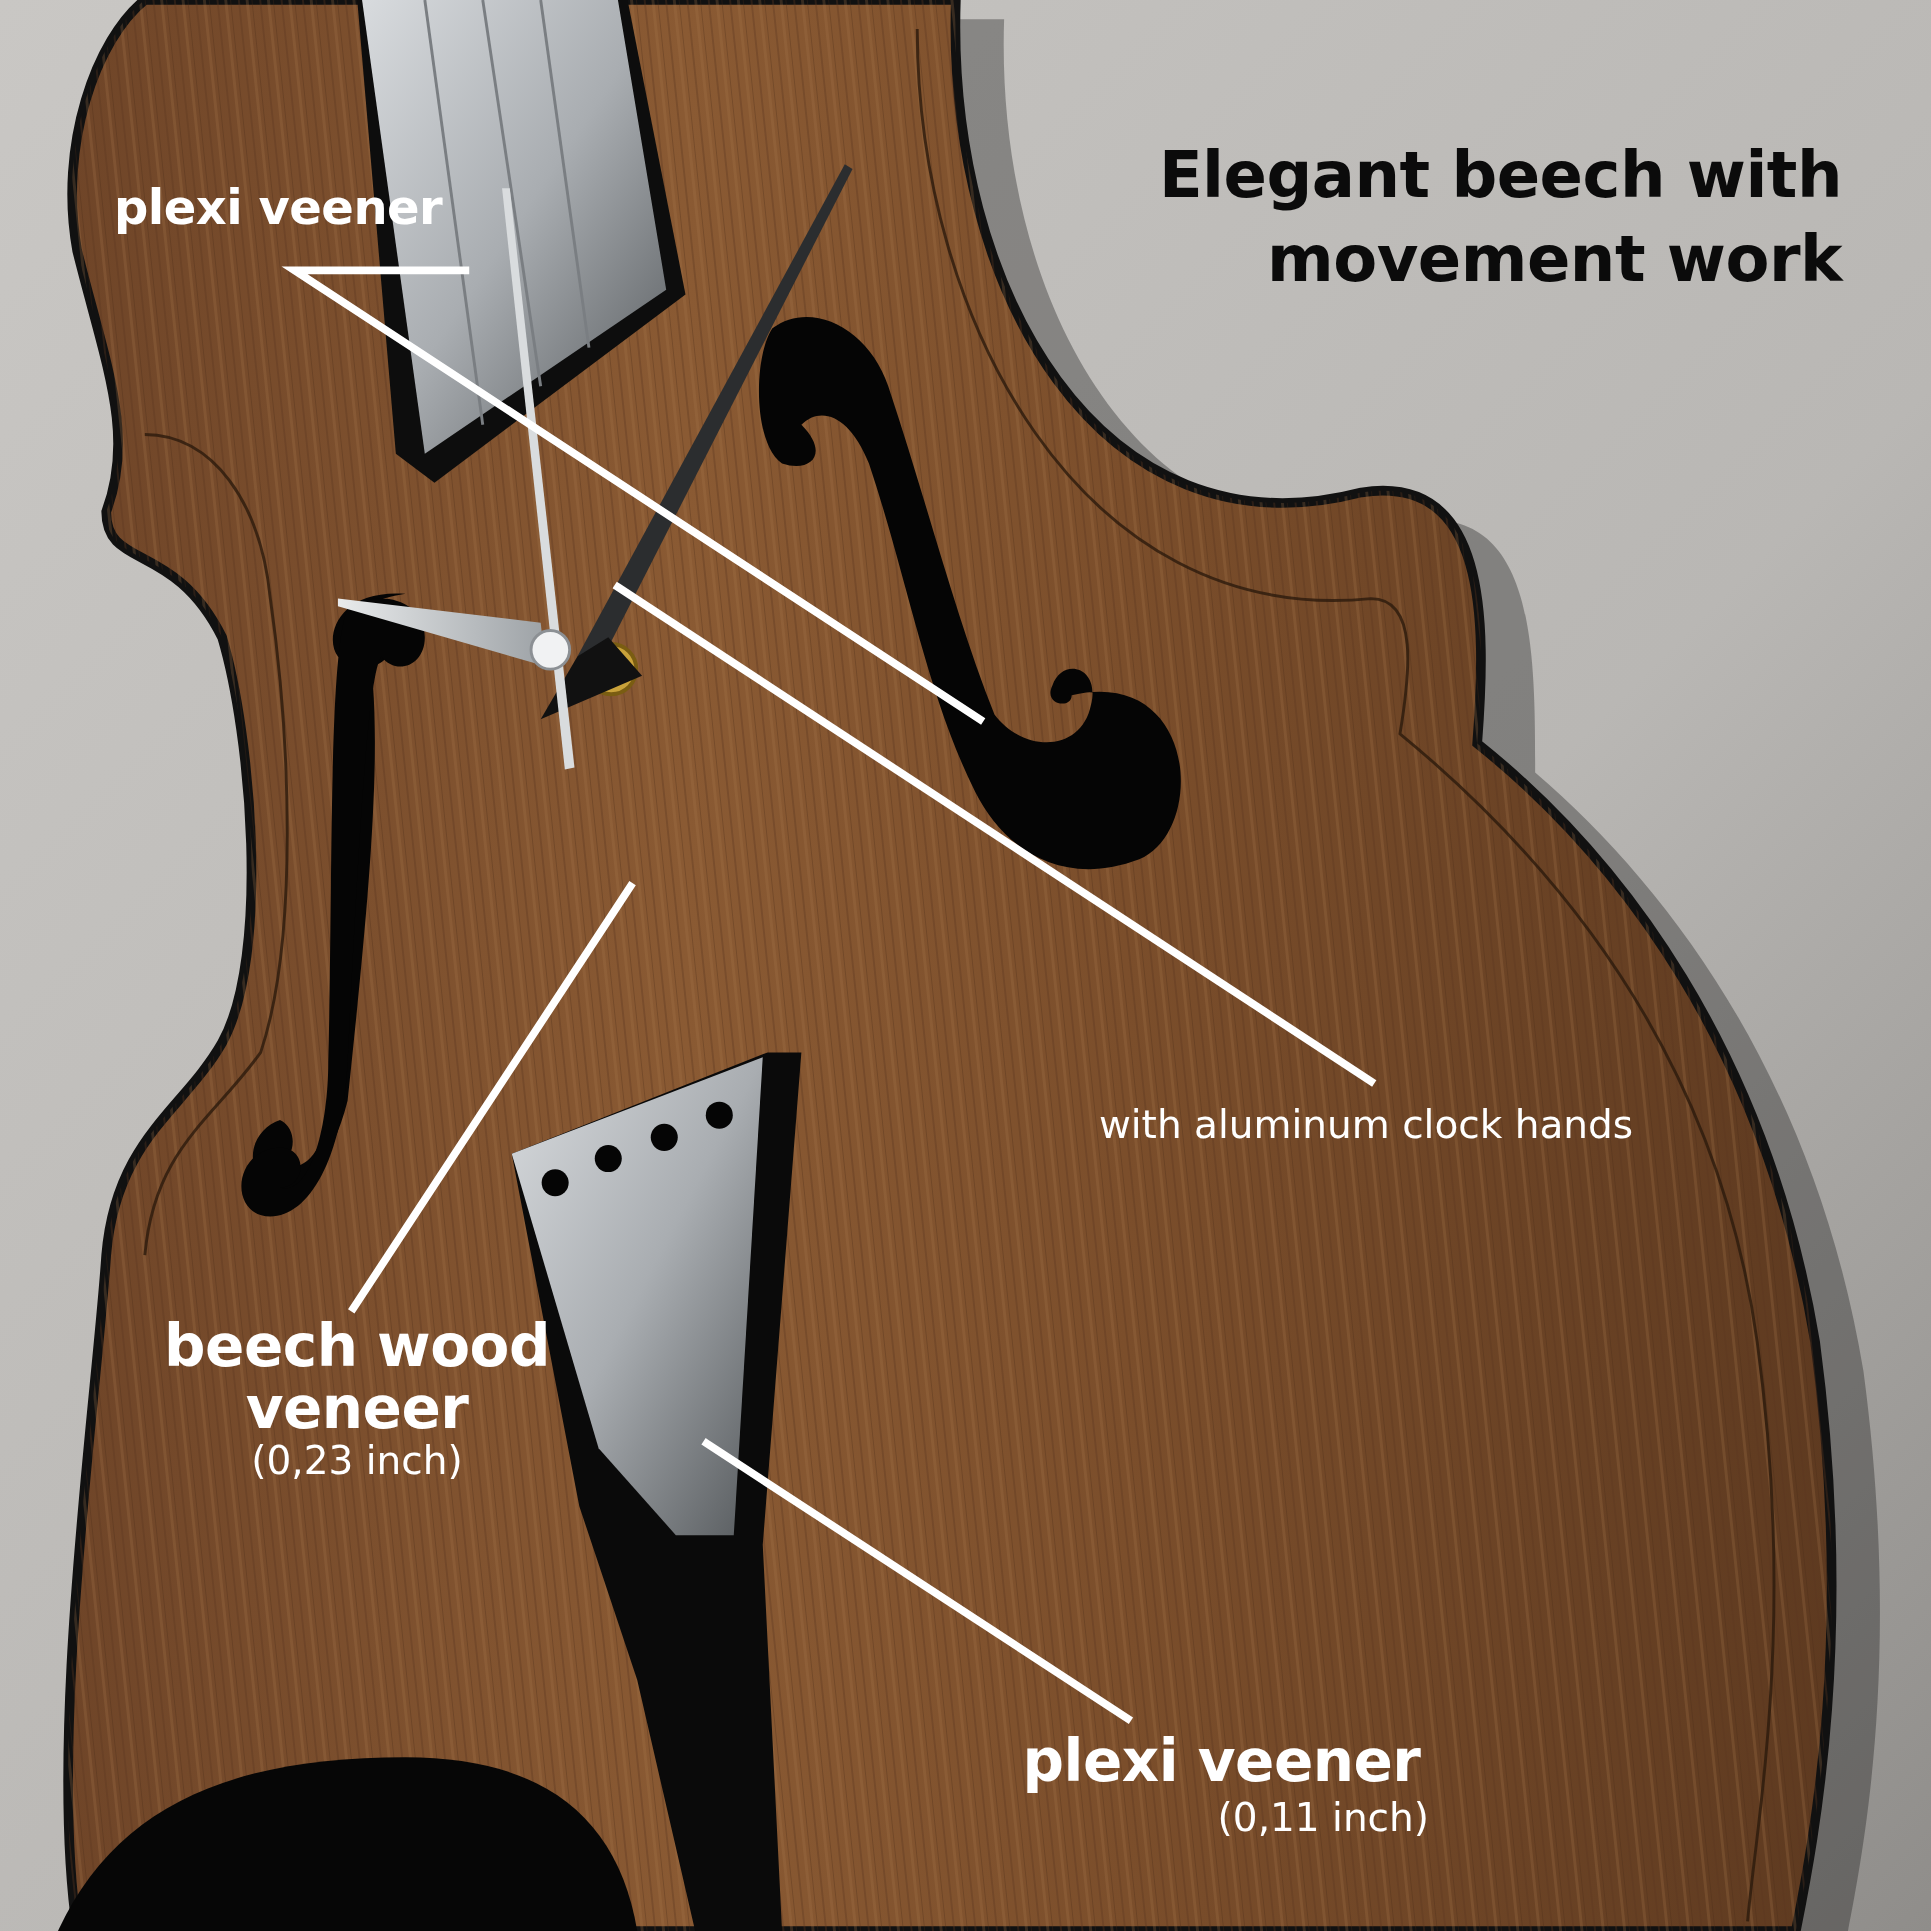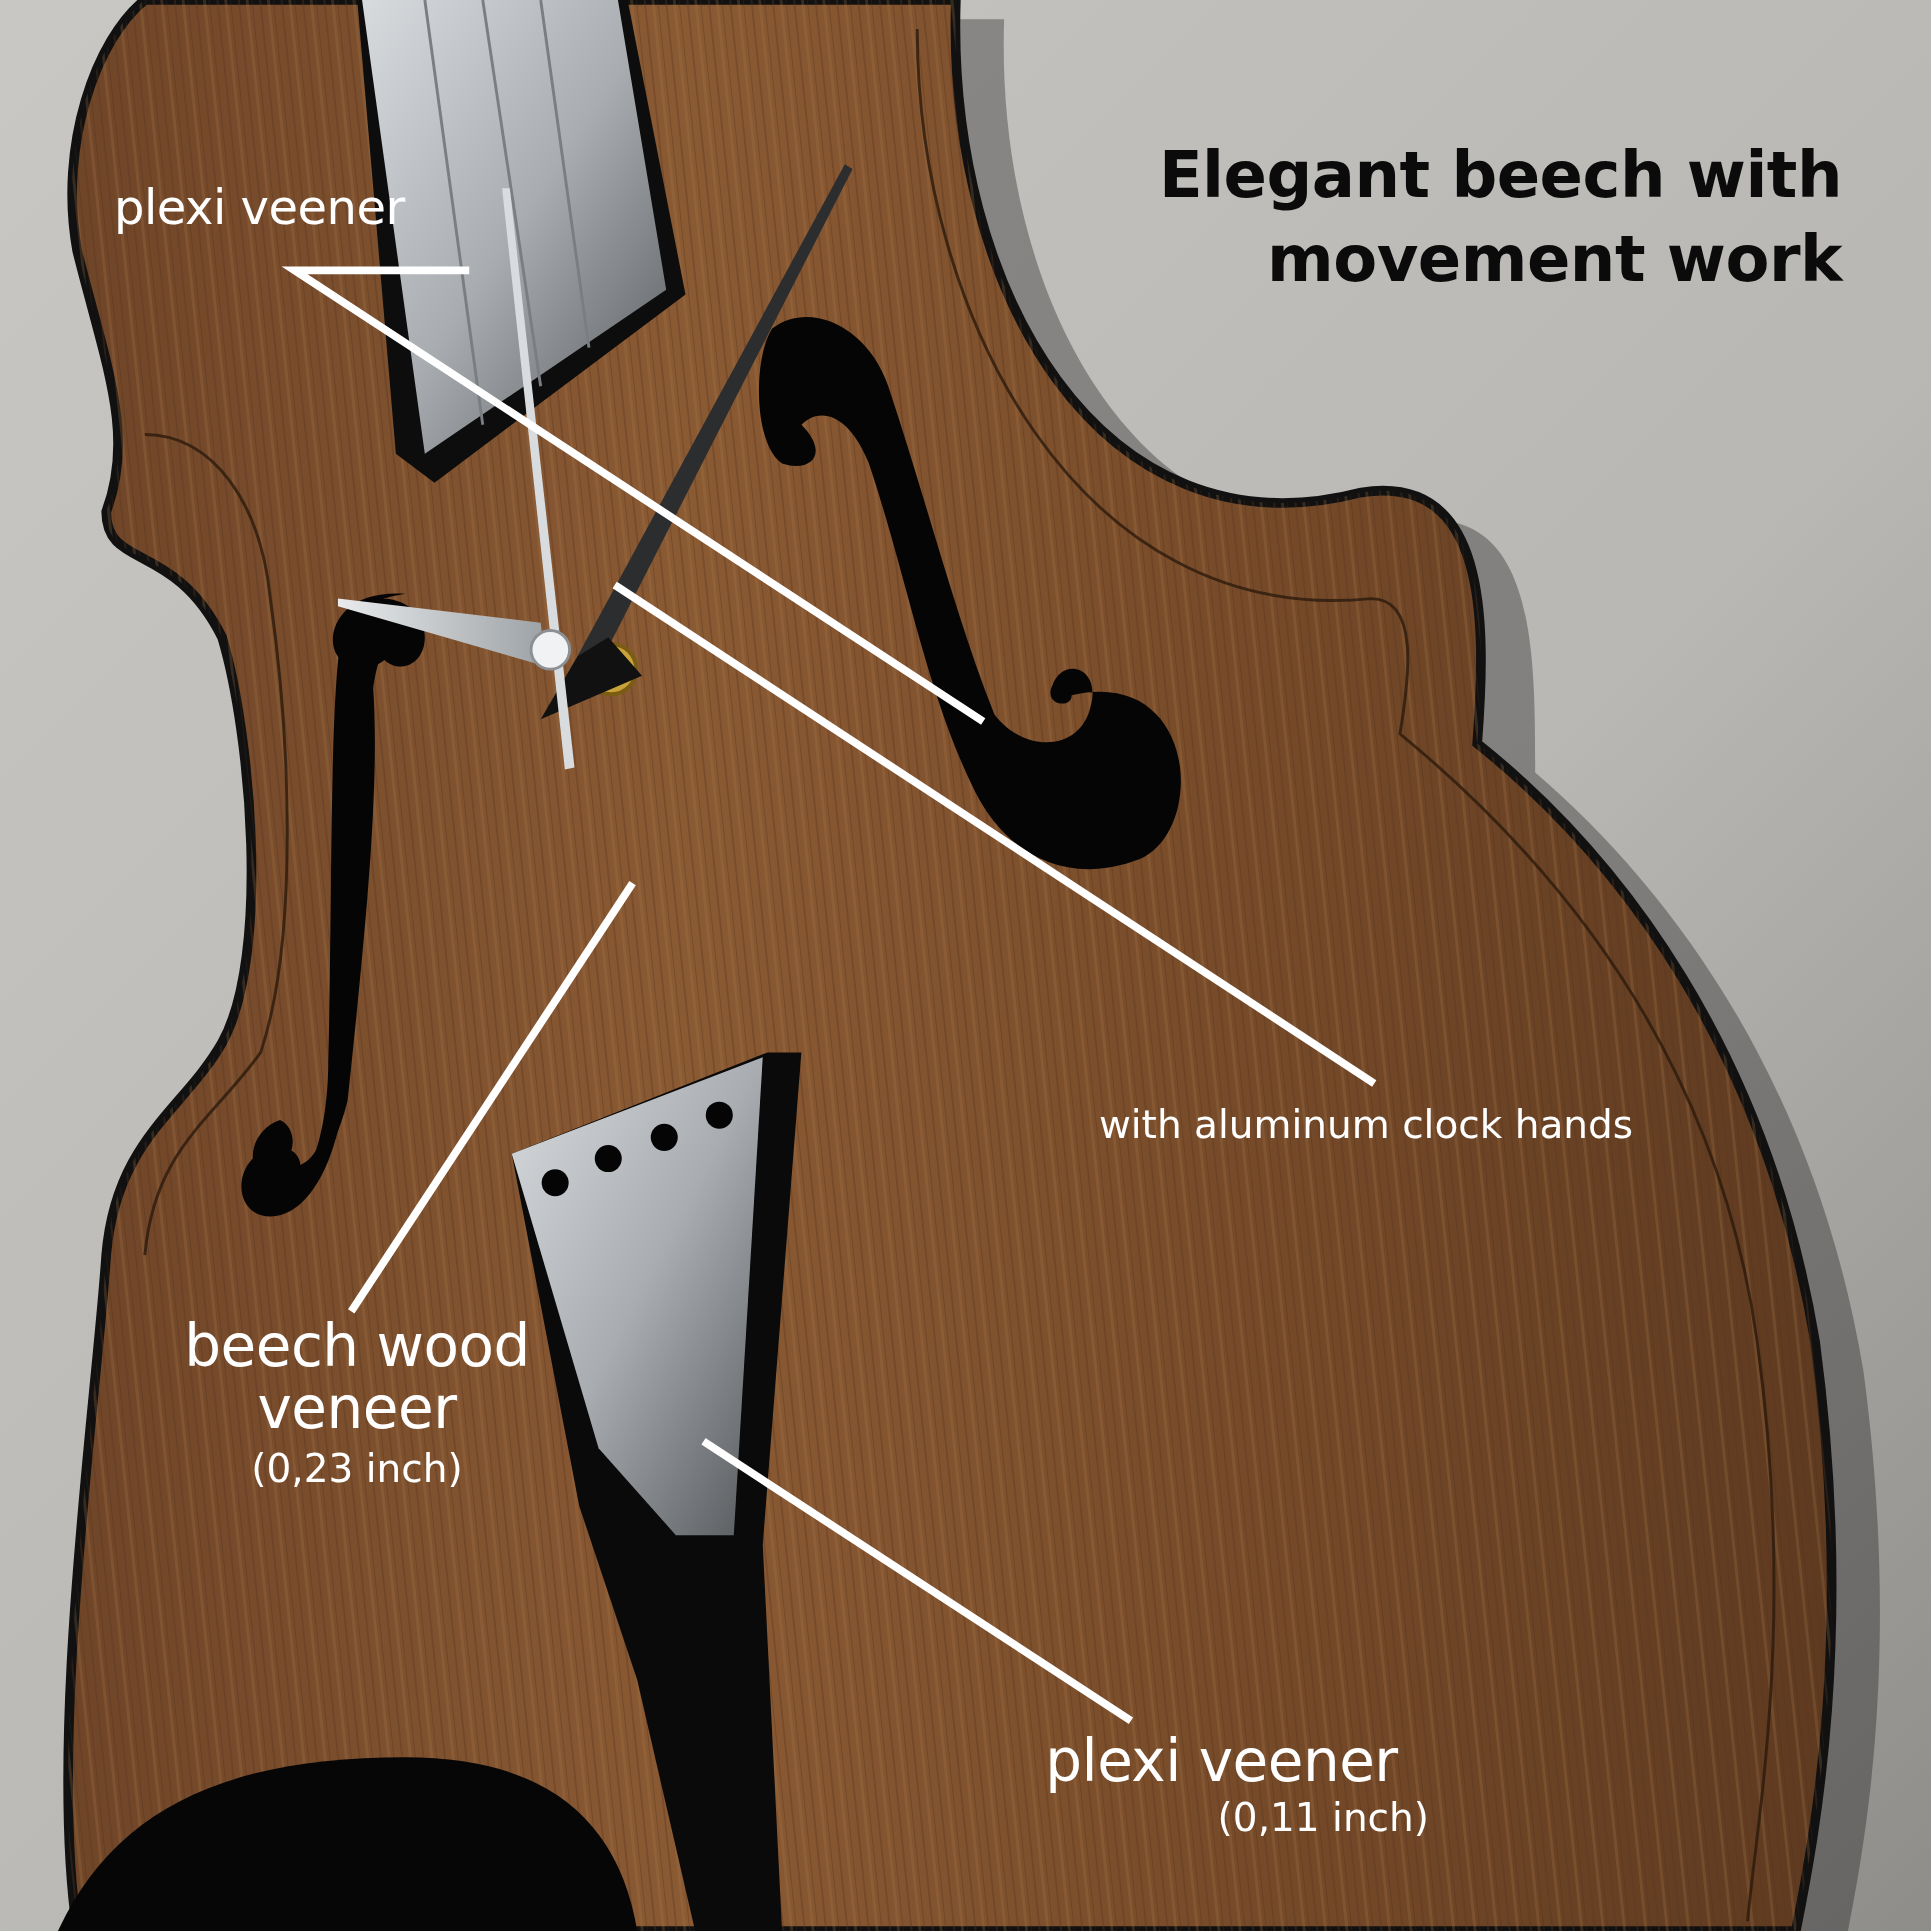--- a/index.html
+++ b/index.html
@@ -1,19 +1,19 @@
 <!DOCTYPE html>
 <html><head>
 <meta charset="utf-8">
 <style>
   html,body{margin:0;padding:0;}
   body{width:1931px;height:1931px;overflow:hidden;position:relative;background:#bdbbb8;font-family:"DejaVu Sans","Liberation Sans",sans-serif;}
   #scene{position:absolute;left:0;top:0;width:1931px;height:1931px;}
   .label{position:absolute;color:#fff;text-align:center;line-height:1.05;}
-  .label .main{font-weight:normal;display:block;letter-spacing:-0.5px;text-align:center;}
+  .label .main{font-weight:bold;display:block;letter-spacing:-0.5px;text-align:center;}
   .label .sub{display:block;font-weight:normal;}
   #headline{position:absolute;right:89px;top:133px;text-align:right;color:#0b0b0b;font-weight:bold;font-size:64px;line-height:84px;letter-spacing:-0.5px;}
 </style>
 </head>
 <body>
 
 <svg id="scene" viewBox="0 0 2000 2000" xmlns="http://www.w3.org/2000/svg">
   <defs>
     <linearGradient id="wall" x1="0" y1="0" x2="1" y2="1">
       <stop offset="0" stop-color="#c9c7c4"></stop>
@@ -102,20 +102,20 @@
   <span class="main" style="font-size:48px;">plexi veener</span>
 </div>
 
 <div class="label" style="left:975px;top:1099px;width:782px;">
   <span class="sub" style="font-size:39px;margin-top:5.8px;">with aluminum clock hands</span>
 </div>
 
 <div class="label" style="left:154px;top:1315px;width:406px;">
   <span class="main" style="font-size:58px;line-height:62px;">beech wood</span>
   <span class="main" style="font-size:58px;line-height:62px;">veneer</span>
-  <span class="sub" style="font-size:39px;margin-top:10px;">(0,23 inch)</span>
+  <span class="sub" style="font-size:39px;margin-top:2px;">(0,23 inch)</span>
 </div>
 
 <div class="label" style="left:1014px;top:1728px;width:415px;">
   <span class="main" style="font-size:58px;line-height:66px;">plexi veener</span>
   <span class="sub" style="font-size:39px;margin-top:3.9px;text-align:right;">(0,11 inch)</span>
 </div>
 
 
 </body></html>

